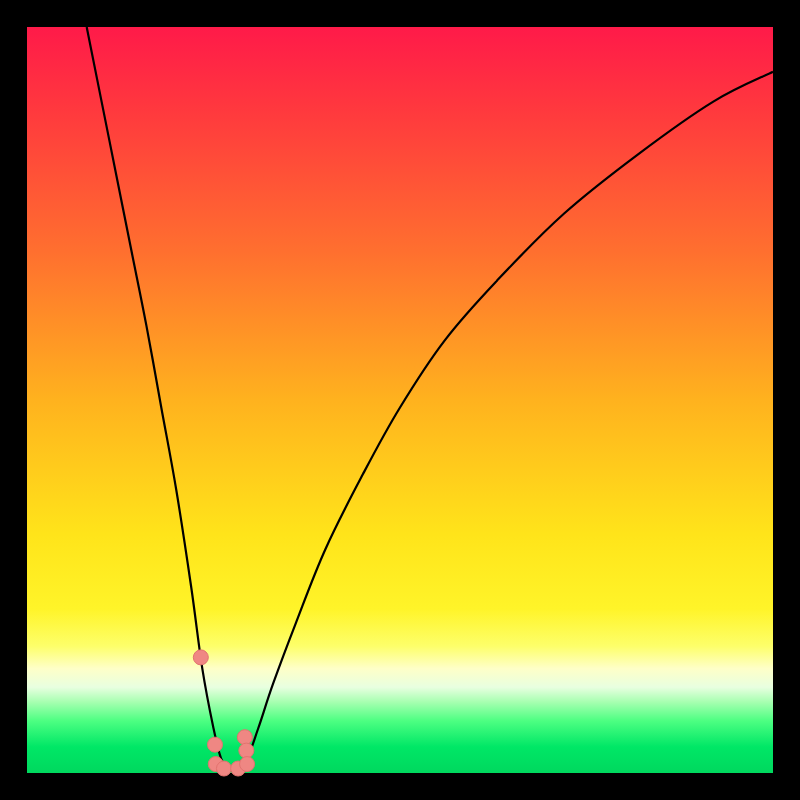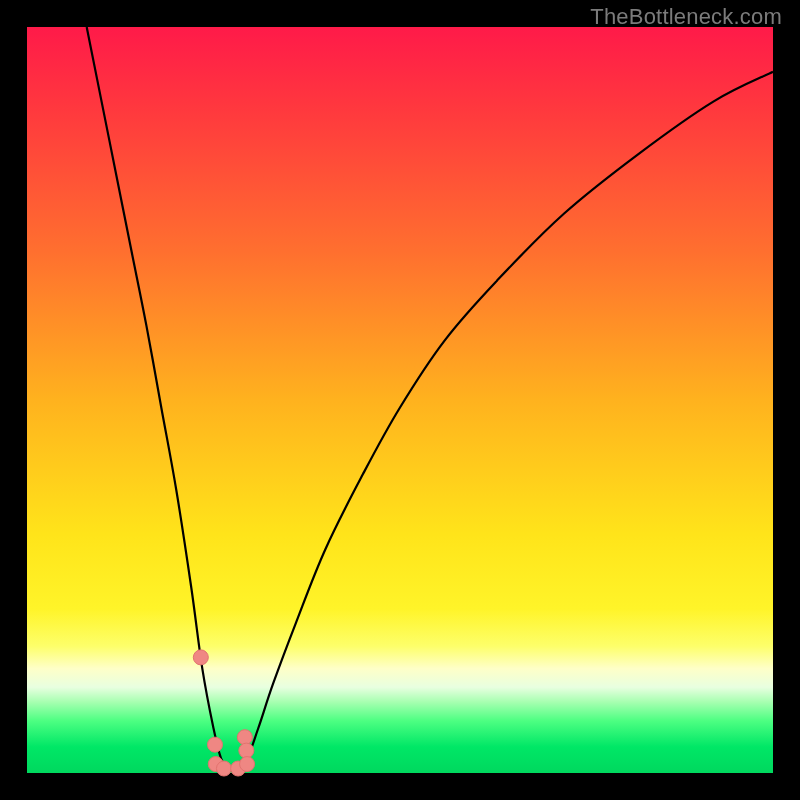--- a/index.html
+++ b/index.html
@@ -59,14 +59,13 @@
         <circle cx="200.818" cy="657.37" r="7.5" fill="#ef8783" stroke="#e2736f" stroke-width="1"></circle>
         <circle cx="214.992" cy="744.652" r="7.5" fill="#ef8783" stroke="#e2736f" stroke-width="1"></circle>
         <circle cx="215.738" cy="764.048" r="7.5" fill="#ef8783" stroke="#e2736f" stroke-width="1"></circle>
         <circle cx="223.94400000000002" cy="768.524" r="7.5" fill="#ef8783" stroke="#e2736f" stroke-width="1"></circle>
         <circle cx="238.11800000000002" cy="768.524" r="7.5" fill="#ef8783" stroke="#e2736f" stroke-width="1"></circle>
         <circle cx="244.832" cy="737.192" r="7.5" fill="#ef8783" stroke="#e2736f" stroke-width="1"></circle>
         <circle cx="246.32399999999998" cy="750.62" r="7.5" fill="#ef8783" stroke="#e2736f" stroke-width="1"></circle>
         <circle cx="247.07" cy="764.048" r="7.5" fill="#ef8783" stroke="#e2736f" stroke-width="1"></circle>
       </g>
   </svg>
-  <div class="watermark">TheBottleneck.com</div>
 </div>
 
 </body></html>

